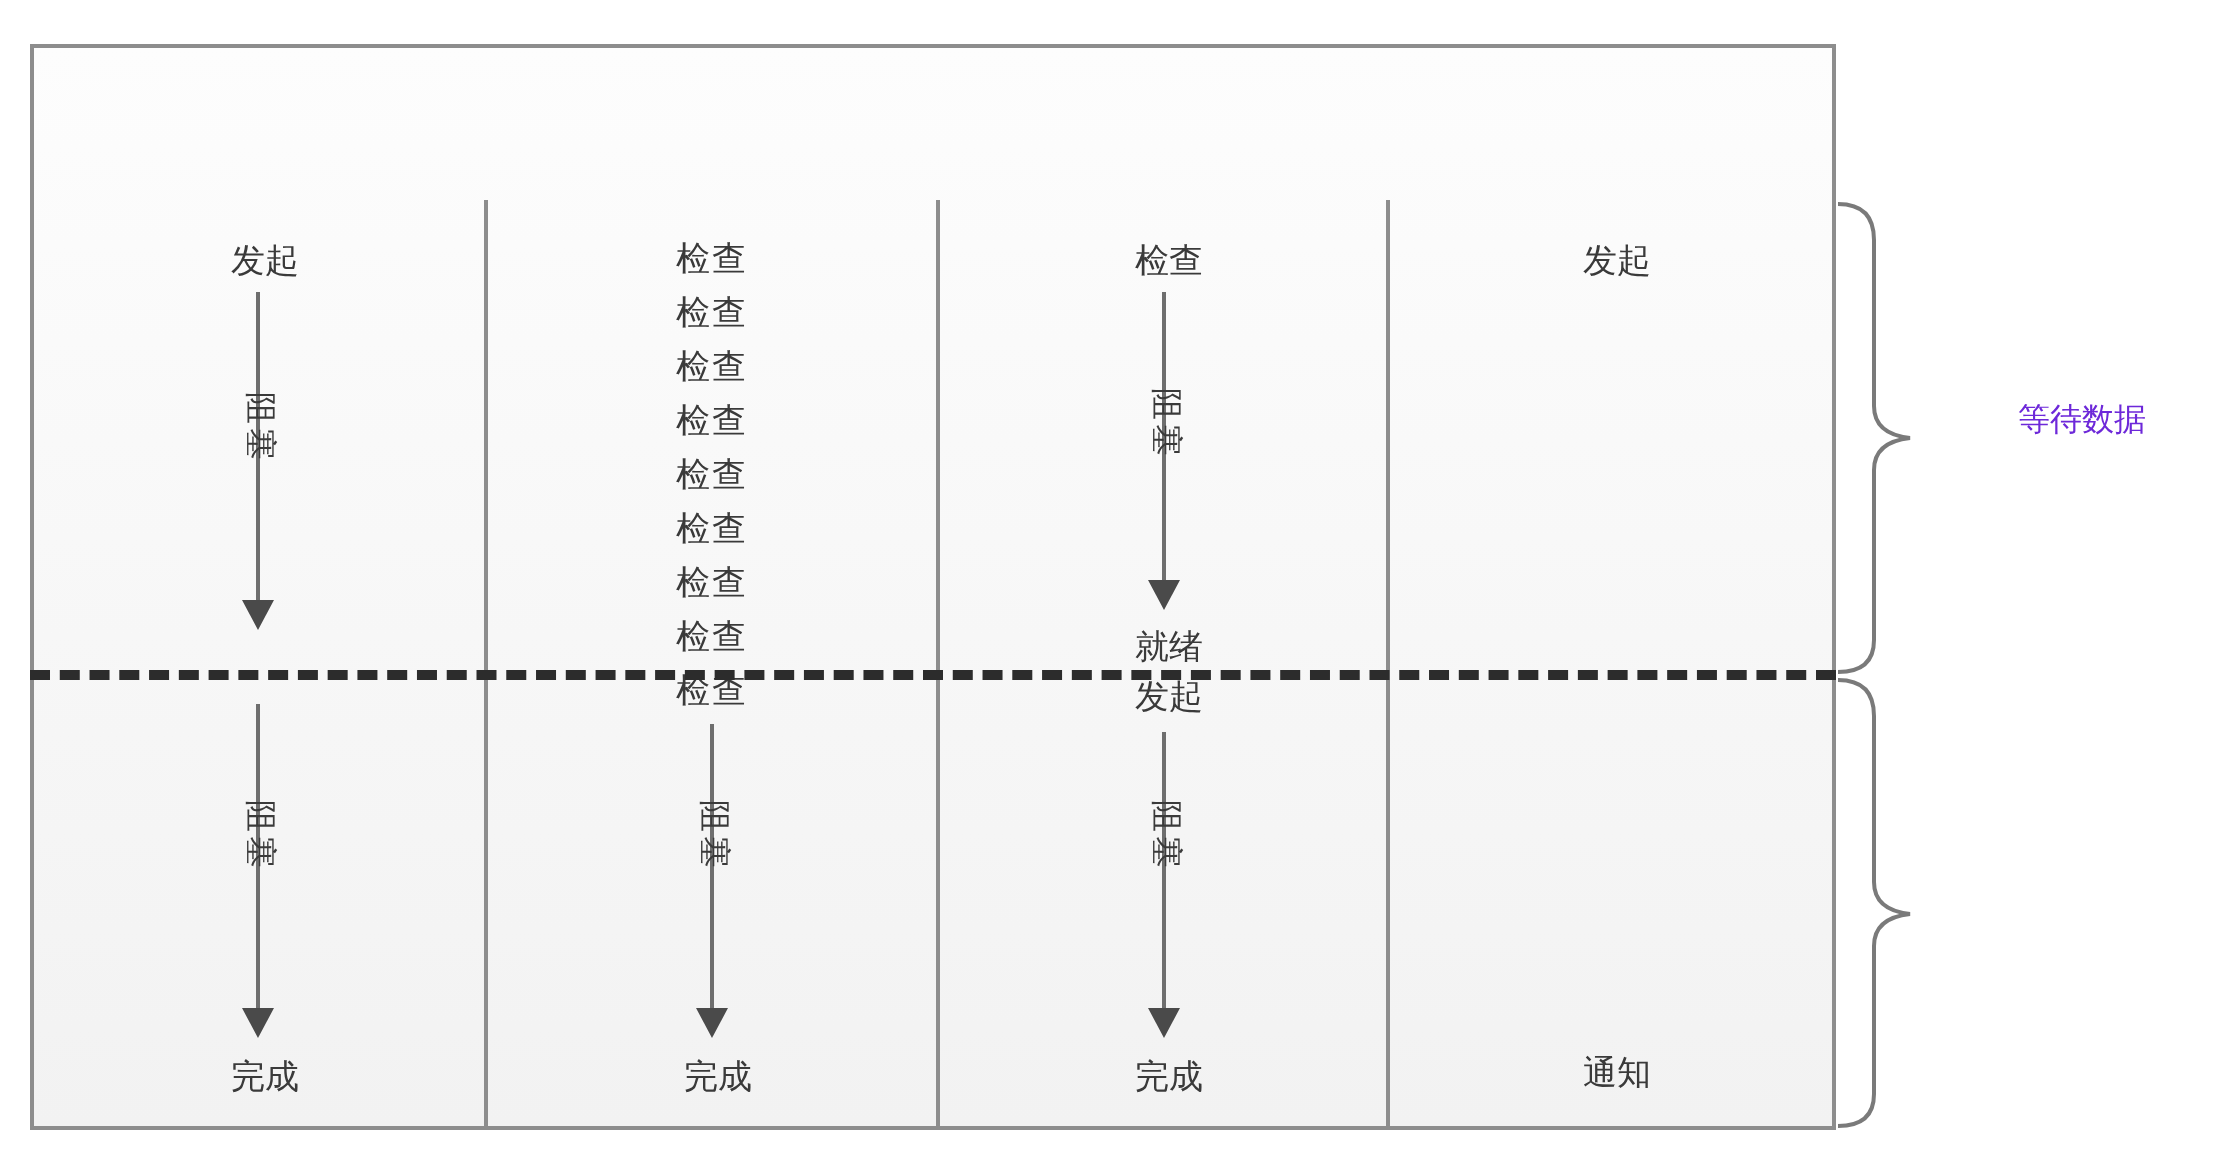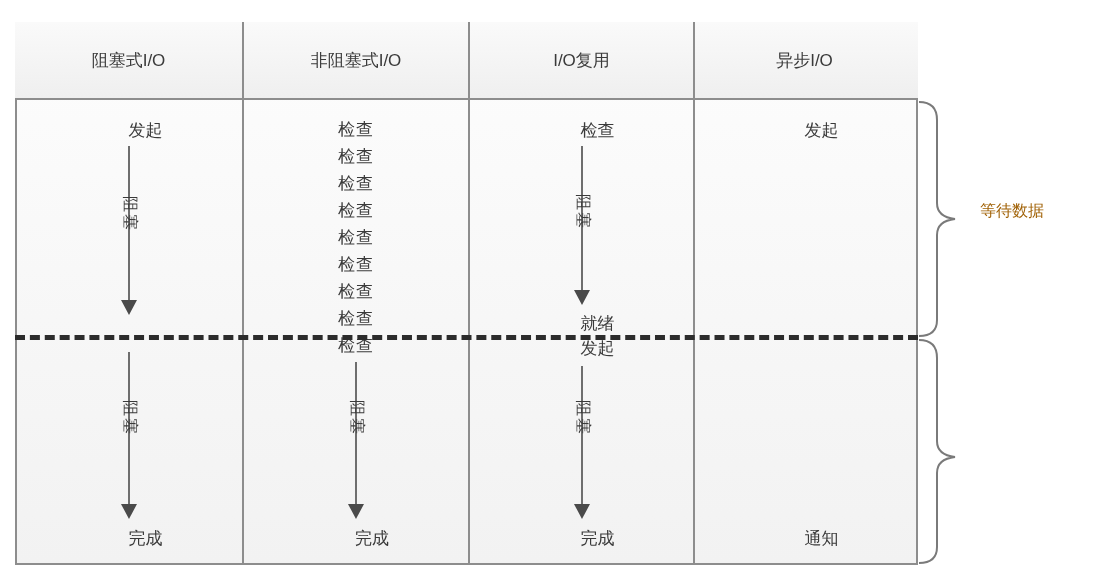--- a/index.html
+++ b/index.html
@@ -90,21 +90,21 @@
     height: 465px;
     box-sizing: border-box;
   }
   .col.c0 { left: 17px;  width: 225px; }
   .col.c1 { left: 244px; width: 224px; }
   .col.c2 { left: 470px; width: 223px; }
   .col.c3 { left: 695px; width: 221px; }
 
   .lbl {
     position: absolute;
-    left: 16px;
+    left: 3px;
     width: 100%;
     text-align: center;
     font-size: 17px;
     color: #3a3a3a;
     line-height: 1;
     white-space: nowrap;
   }
 
   
   .check-stack {
@@ -150,48 +150,34 @@
   .brace-svg {
     position: absolute;
     left: 915px;
     top: 95px;
     width: 70px;
     height: 475px;
   }
   .brace-label {
     position: absolute;
     font-size: 16px;
-    color: #a16207;
+    color: #6d28d9;
     line-height: 25px;
-    text-align: left;
+    text-align: center;
   }
   .brace-label.top  { left: 980px; top: 198px;  width: 122px; }
   .brace-label.bottom { left: 980px; top: 370px; width: 122px; }
 </style>
 </head>
 <body>
 
 <div id="canvas">
 
   <div class="table-frame"></div>
 
-  <div class="header-row">
-    <div class="header-cell c0">
-      <span>阻塞式I/O</span>
-    </div>
-    <div class="header-cell c1">
-      <span>非阻塞式I/O</span>
-    </div>
-    <div class="header-cell c2">
-      <span>I/O复用</span>
-    </div>
-    <div class="header-cell c3">
-      <span>异步I/O</span>
-    </div>
-  </div>
 
   <div class="col-sep s1"></div>
   <div class="col-sep s2"></div>
   <div class="col-sep s3"></div>
 
   <div class="col c0">
     <div class="lbl" style="top:22px;">发起</div>
     <div class="arrow" style="left:111px; top:46px; height:160px;"></div>
     <div class="arrow-head" style="left:104px; top:200px;"></div>
     <div class="rot-label" style="left:123px; top:96px;">阻塞</div>
@@ -234,21 +220,21 @@
 
     <div class="arrow" style="left:111px; top:266px; height:144px;"></div>
     <div class="arrow-head" style="left:104px; top:404px;"></div>
     <div class="rot-label" style="left:123px; top:300px;">阻塞</div>
 
     <div class="lbl" style="top:430px;">完成</div>
   </div>
 
   <div class="col c3">
     <div class="lbl" style="top:22px;">发起</div>
-    <div class="lbl" style="top:430px;">通知</div>
+    <div class="lbl" style="top:430px;font-family:Liberation Mono, monospace;">通知</div>
   </div>
 
   <div class="dashed-divider"></div>
 
   <svg class="brace-svg" viewBox="0 0 70 475">
 
     <path d="M 4 7 Q 22 7 22 25 L 22 108 Q 22 122 40 124 Q 22 126 22 140 L 22 225 Q 22 241 4 241" fill="none" stroke="#7a7a7a" stroke-width="2"></path>
 
     <path d="M 4 245 Q 22 245 22 263 L 22 346 Q 22 360 40 362 Q 22 364 22 378 L 22 452 Q 22 468 4 468" fill="none" stroke="#7a7a7a" stroke-width="2"></path>
   </svg>

